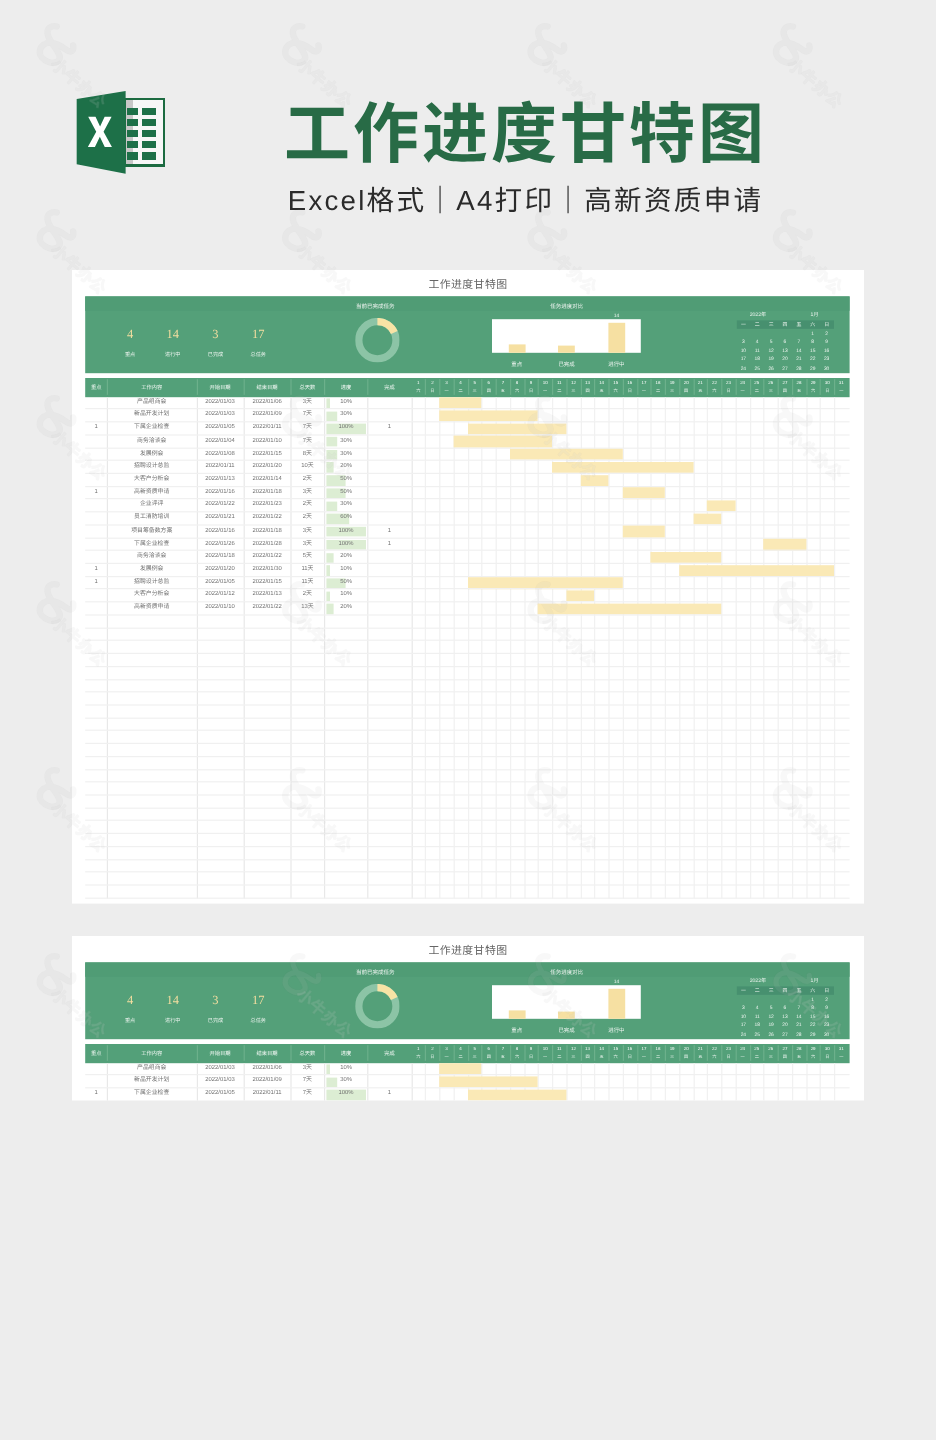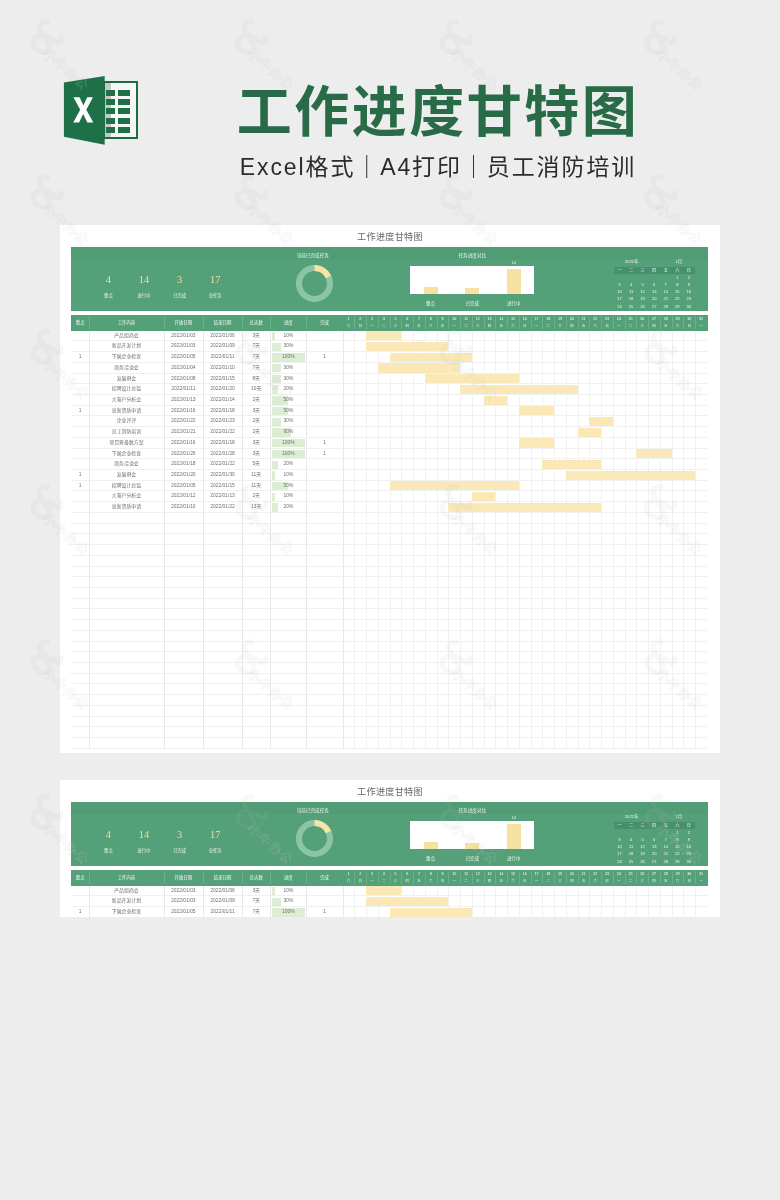--- a/index.html
+++ b/index.html
@@ -105,21 +105,21 @@
             <rect x="60.4" y="54.8" width="11.6" height="6.2"></rect>
         </g>
 
         <path d="M5.9 10.5 L46.7 3.9 L46.7 72.8 L5.9 64.8 Z" fill="#1d7048" shape-rendering="geometricPrecision"></path>
 
         <path d="M15.5 25.2 L21.6 25.2 L25.4 33.4 L29.2 25.2 L35.0 25.2 L28.3 37.7 L35.3 50.4 L29.3 50.4
                  L25.2 42.0 L21.1 50.4 L15.2 50.4 L22.2 37.7 Z" fill="#ffffff" shape-rendering="geometricPrecision"></path>
       </svg>
     </div>
     <div class="title">工作进度甘特图</div>
-    <div class="subtitle">Excel格式｜A4打印｜员工消防培训</div>
+    <div class="subtitle">Excel格式｜A4打印｜高新资质申请</div>
   </div>
 
   <div class="sheet" id="sheet1">
       <div class="sheet-title" style="top: 7px;">工作进度甘特图</div>
       <div class="band" style="top: 22px;">
         <div class="band-top"></div>
         <div class="kpis">
           <div class="kpi" style="left: -20px;">
             <div class="v">4</div>
             <div class="l">重点</div>

